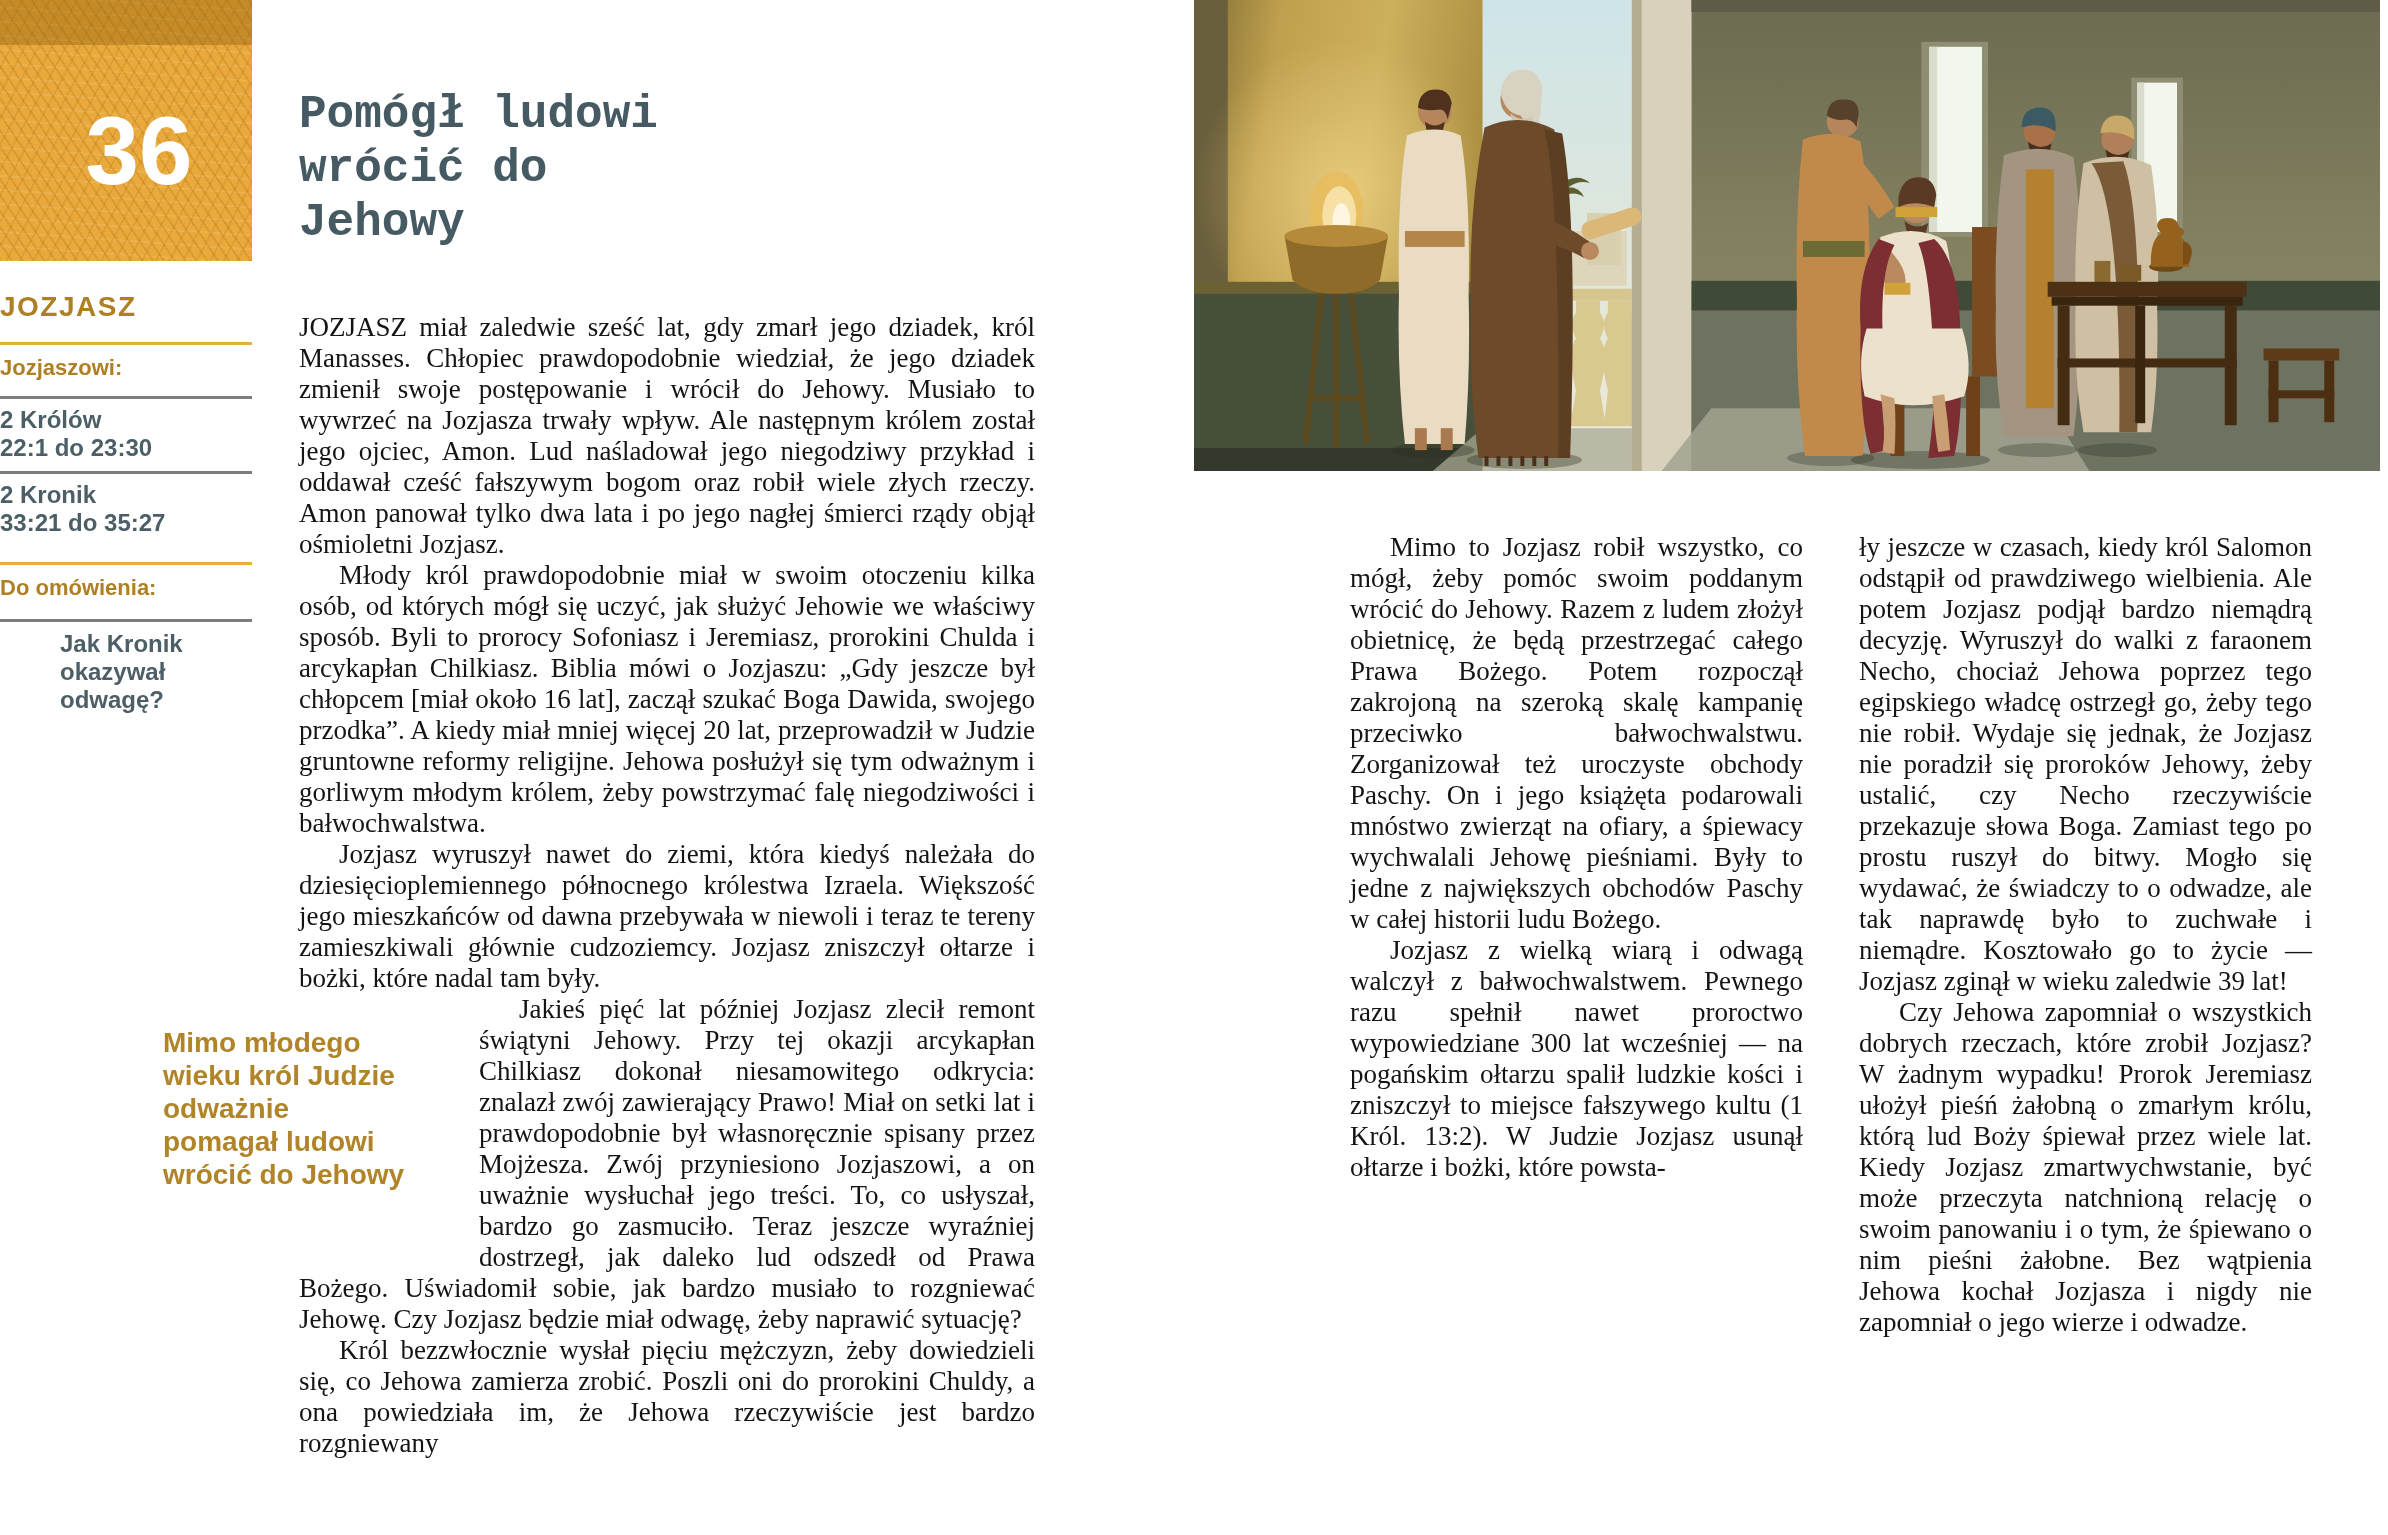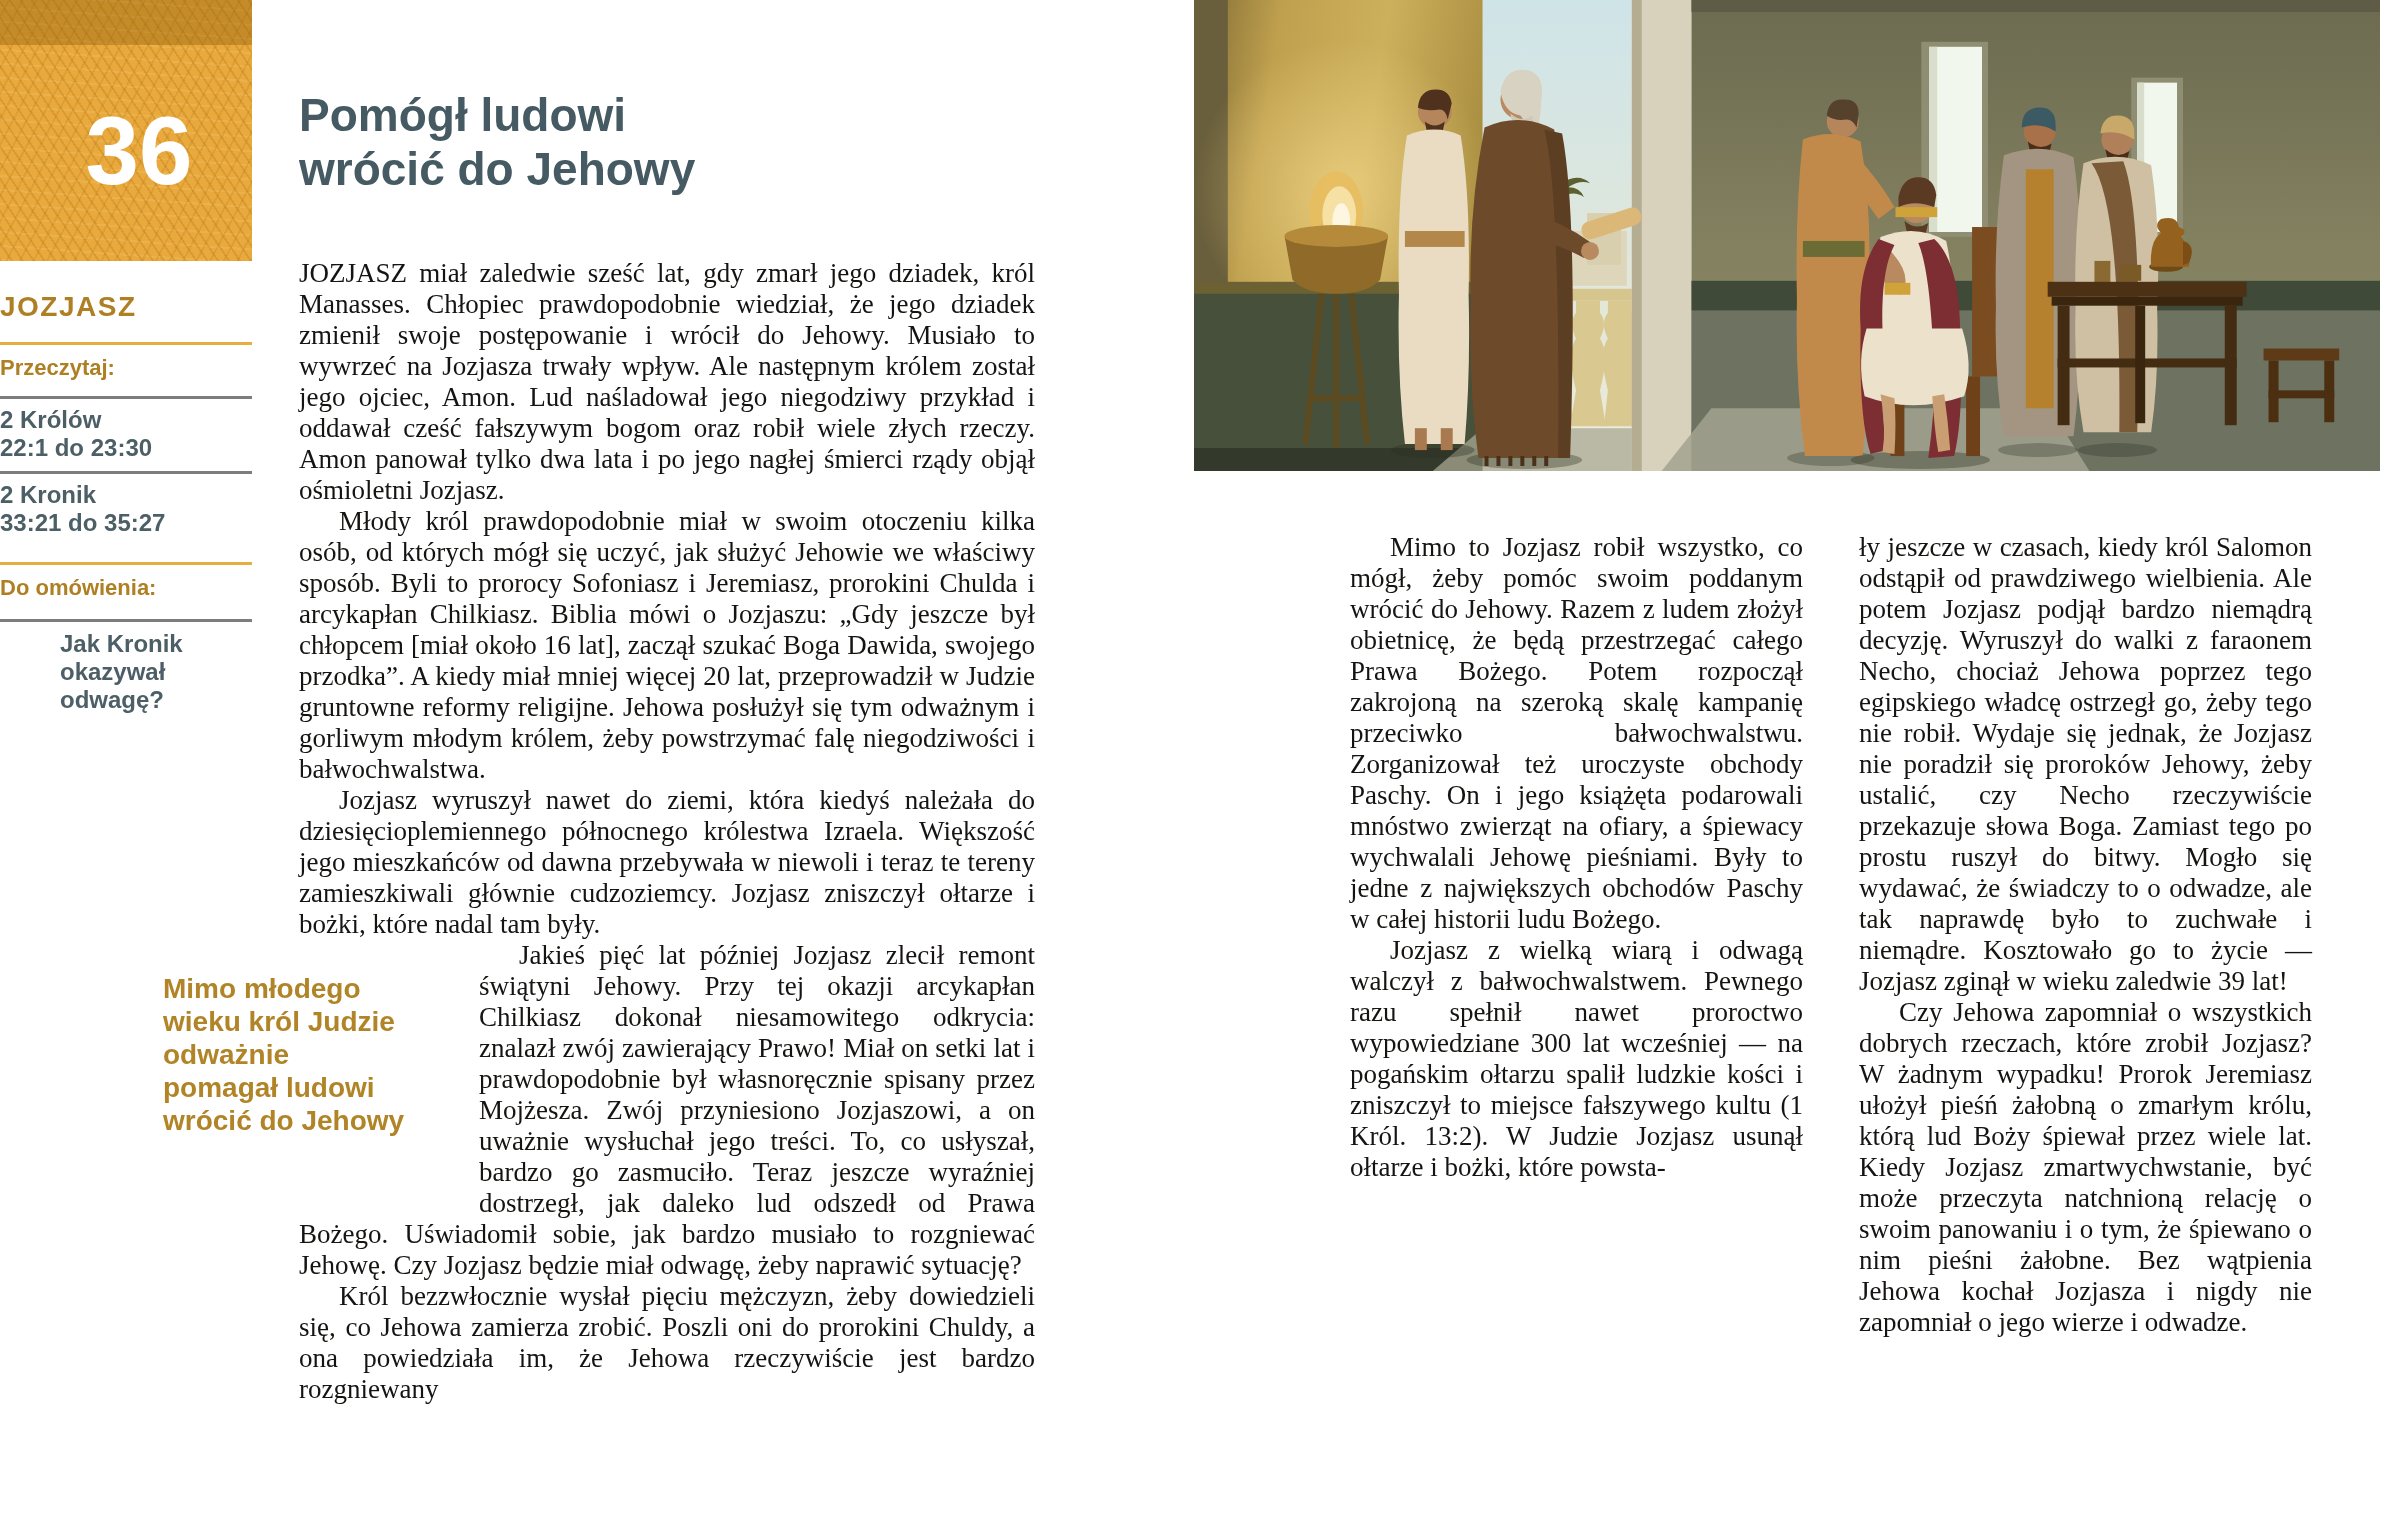--- a/index.html
+++ b/index.html
@@ -32,21 +32,21 @@
   .side-label{margin-top:10px;padding-right:5px;font-weight:700;font-size:22px;color:#ae7f23;}
   .reading{margin-top:7px;padding-right:5px;font-weight:700;font-size:24px;
      line-height:28px;color:#4c5f66;}
   .reading span{display:block;}
   .question{margin-top:8px;padding-right:5px;padding-left:60px;font-weight:700;
      font-size:24px;line-height:28px;color:#4c5f66;}
 
   
   .left-page{position:absolute;left:299px;top:88px;width:736px;}
   .title{margin:0 0 62px 0;width:438px;
-     font-family:Liberation Sans, sans-serif;font-weight:700;
+     font-family:Liberation Mono, monospace;font-weight:700;
      font-size:46px;line-height:54px;color:#455a62;}
   .body-text{width:736px;font-size:27px;line-height:31px;text-align:justify;}
   .para{margin:0;}
   .para.indent{text-indent:40px;}
   .quote-float{float:left;width:243px;min-height:217px;margin-left:-136px;
      margin-right:73px;padding-top:32px;box-sizing:content-box;
      text-indent:0;text-align:left;}
   .quote-text{display:block;font-family:"Liberation Sans", sans-serif;
      font-weight:700;font-size:28px;line-height:33px;color:#b08427;}
 
@@ -63,21 +63,21 @@
 <div class="page">
 
   <aside class="sidebar">
     <div class="chapter-badge">
       <div class="badge-band"></div>
       <div class="chapter-number">36</div>
     </div>
     <div class="side-stack">
       <div class="person-name">JOZJASZ</div>
       <div class="rule gold r1"></div>
-      <div class="side-label">Przeczytaj:</div>
+      <div class="side-label">Jozjaszowi:</div>
       <div class="rule gray r2"></div>
       <div class="reading">
         <span>2 Królów</span>
         <span>22:1 do 23:30</span>
       </div>
       <div class="rule gray r3"></div>
       <div class="reading">
         <span>2 Kronik</span>
         <span>33:21 do 35:27</span>
       </div>

